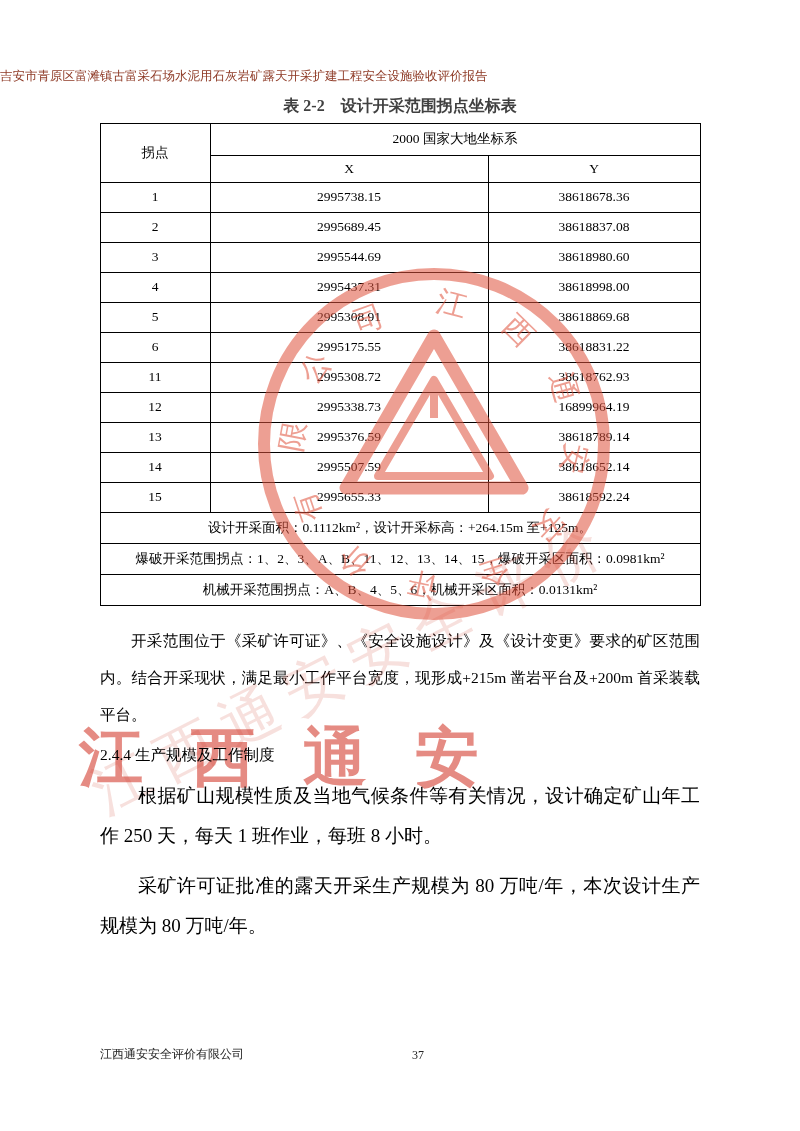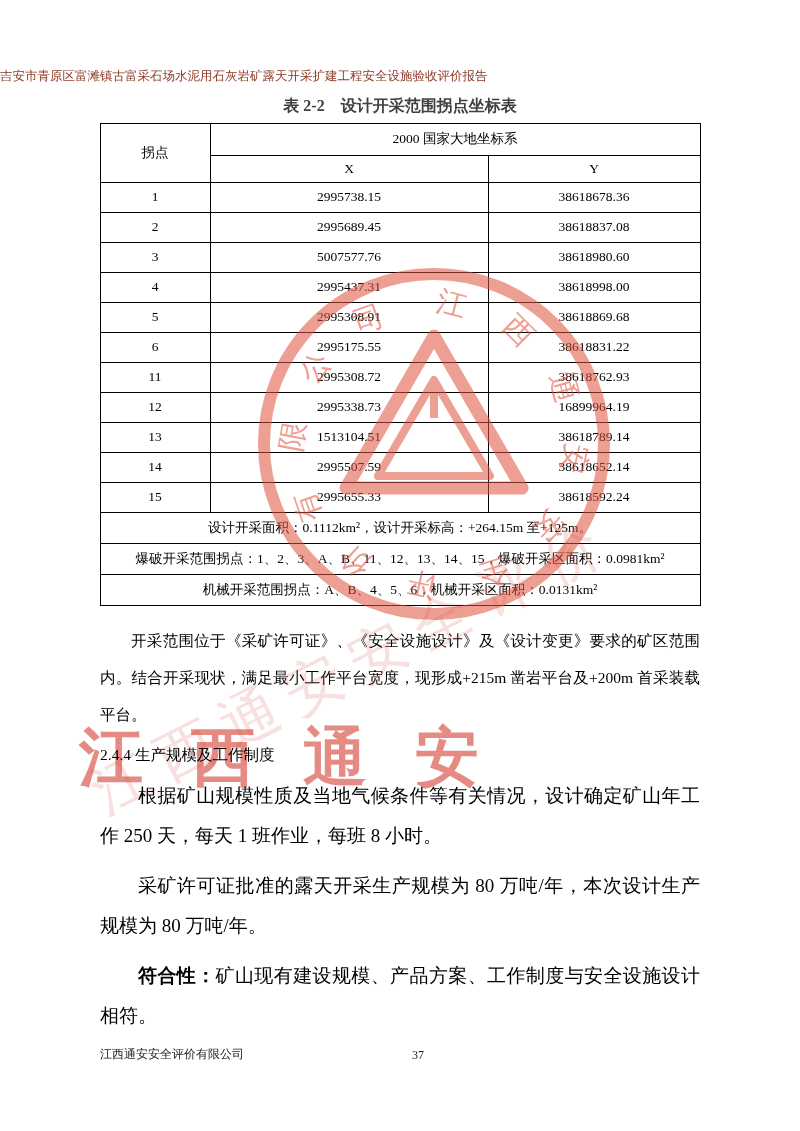--- a/index.html
+++ b/index.html
@@ -90,21 +90,21 @@
         <td>2995738.15</td>
         <td>38618678.36</td>
       </tr>
       <tr class="drow">
         <td>2</td>
         <td>2995689.45</td>
         <td>38618837.08</td>
       </tr>
       <tr class="drow">
         <td>3</td>
-        <td>5007577.76</td>
+        <td>2995544.69</td>
         <td>38618980.60</td>
       </tr>
       <tr class="drow">
         <td>4</td>
         <td>2995437.31</td>
         <td>38618998.00</td>
       </tr>
       <tr class="drow">
         <td>5</td>
         <td>2995308.91</td>
@@ -120,21 +120,21 @@
         <td>2995308.72</td>
         <td>38618762.93</td>
       </tr>
       <tr class="drow">
         <td>12</td>
         <td>2995338.73</td>
         <td>16899964.19</td>
       </tr>
       <tr class="drow">
         <td>13</td>
-        <td>1513104.51</td>
+        <td>2995376.59</td>
         <td>38618789.14</td>
       </tr>
       <tr class="drow">
         <td>14</td>
         <td>2995507.59</td>
         <td>38618652.14</td>
       </tr>
       <tr class="drow">
         <td>15</td>
         <td>2995655.33</td>
@@ -153,21 +153,20 @@
   </table>
 
   <p class="para1">开采范围位于《采矿许可证》、《安全设施设计》及《设计变更》要求的矿区范围内。结合开采现状，满足最小工作平台宽度，现形成+215m 凿岩平台及+200m 首采装载平台。</p>
 
   <div class="sec-heading">2.4.4 生产规模及工作制度</div>
 
   <p class="para">根据矿山规模性质及当地气候条件等有关情况，设计确定矿山年工作 250 天，每天 1 班作业，每班 8 小时。</p>
 
   <p class="para">采矿许可证批准的露天开采生产规模为 80 万吨/年，本次设计生产规模为 80 万吨/年。</p>
 
-  <p class="para"><span class="bold-label">符合性：</span><span>矿山现有建设规模、产品方案、工作制度与安全设施设计相符。</span></p>
 
   <div class="page-footer">
     <span class="footer-company">江西通安安全评价有限公司</span>
     <span class="footer-pagenum">37</span>
   </div>
 
   <svg class="stamp" viewBox="0 0 392 392">
     <defs>
       <path id="ringPath" d="M 196 66 A 130 130 0 1 1 195.9 66" fill="none"></path>
     </defs>

